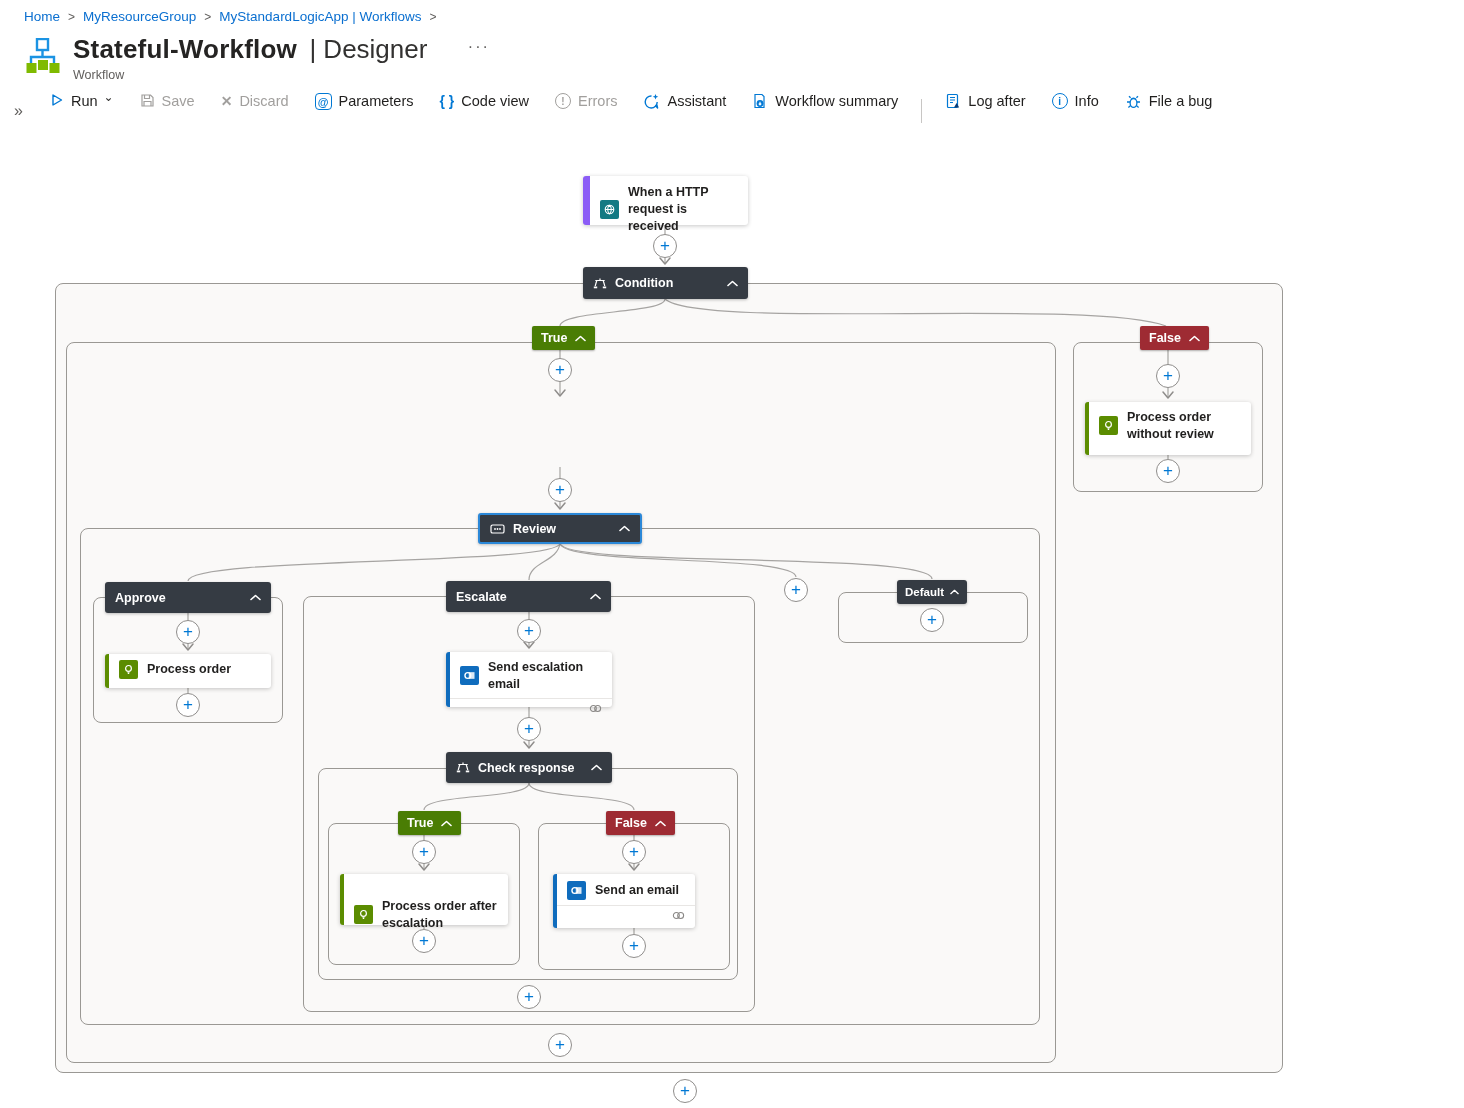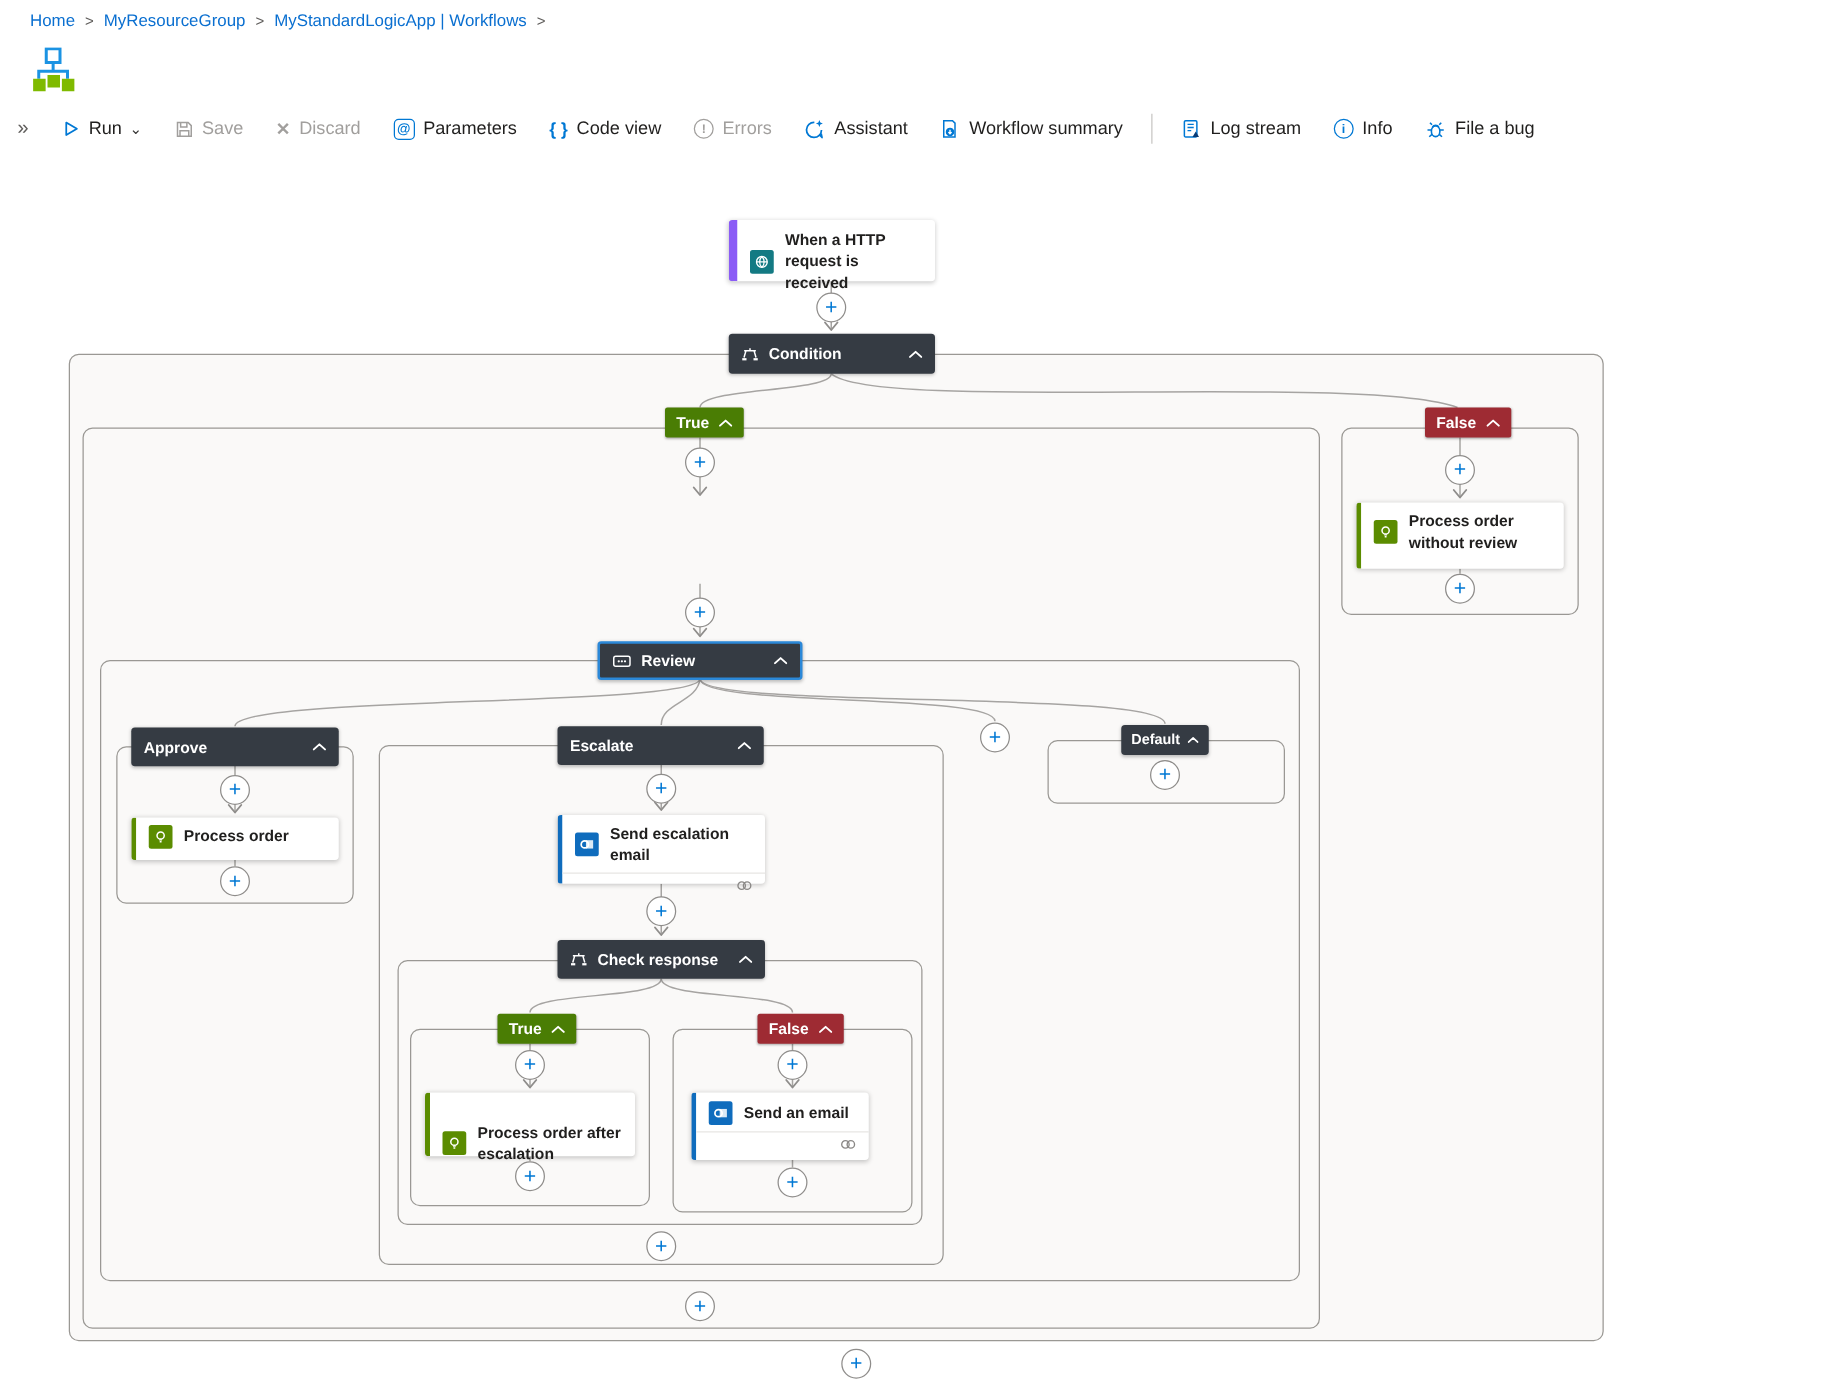--- a/index.html
+++ b/index.html
@@ -13,21 +13,21 @@
 
   .titlebar { display:flex; align-items:flex-start; padding:10px 0 0 26px; }
   .title-icon { width:34px; height:36px; margin-right:13px; margin-top:4px; }
   .title-text h1 { font-size:26px; font-weight:700; color:#252423; letter-spacing:.2px; display:inline; }
   .title-view { font-size:26px; font-weight:400; color:#323130; margin-left:8px; }
   .title-more { color:#605e5c; font-size:16px; margin-left:36px; letter-spacing:2px; cursor:pointer; vertical-align:6px;}
   .subtitle { font-size:12.5px; color:#605e5c; margin-top:3px; }
 
   .toolbar { display:flex; align-items:center; height:42px; margin-top:8px; padding-left:10px; gap:0; }
   .tb-collapse { color:#605e5c; font-size:16px; padding:0 14px 0 4px; cursor:pointer; }
-  .tb-btn { display:flex; align-items:center; gap:7px; font-size:14.5px; color:#201f1e; padding:0 13px; height:36px; cursor:pointer; white-space:nowrap; }
+  .tb-btn { display:flex; align-items:flex-start; gap:7px; font-size:14.5px; color:#201f1e; padding:0 13px; height:36px; cursor:pointer; white-space:nowrap; }
   .tb-btn.disabled { color:#a19f9d; cursor:default; }
   .tb-btn .glyph { font-size:14px; color:#0078d4; font-weight:600; }
   .tb-btn.disabled .glyph { color:#a19f9d; }
   .tb-divider { width:1px; height:24px; background:#c8c6c4; margin:0 10px; }
   .at-box { display:inline-flex; align-items:center; justify-content:center; width:17px; height:17px; border:1.4px solid #0078d4; border-radius:4px; color:#0078d4; font-size:11px; font-weight:700; }
   .circle-glyph { display:inline-flex; align-items:center; justify-content:center; width:16px; height:16px; border:1.3px solid #0078d4; border-radius:50%; color:#0078d4; font-size:10px; font-weight:700; font-style:normal;}
   .circle-glyph.gray { border-color:#a19f9d; color:#a19f9d; }
   .chev-dn { font-size:12px; color:#323130; margin-left:-1px; line-height:8px;}
 
   
@@ -75,20 +75,28 @@
   </nav>
 
   <div class="titlebar">
     <svg class="title-icon" viewBox="0 0 34 36">
       <rect x="11" y="1" width="11" height="11" fill="none" stroke="#1b93e3" stroke-width="2.4"></rect>
       <path d="M16.5,12 V19 M5,25 V19 H28 V25" fill="none" stroke="#1b93e3" stroke-width="2.4"></path>
       <rect x="0.5" y="25" width="10" height="10" fill="#7fba00"></rect>
       <rect x="12" y="22" width="10" height="10" fill="#7fba00"></rect>
       <rect x="23.5" y="25" width="10" height="10" fill="#7fba00"></rect>
     </svg>
+    <div class="title-text">
+      <div>
+        <h1>Stateful-Workflow</h1>
+        <span class="title-view">| Designer</span>
+        <span class="title-more">···</span>
+      </div>
+      <div class="subtitle">Workflow</div>
+    </div>
   </div>
 
   <div class="toolbar">
     <span class="tb-collapse">»</span>
 
     <div class="tb-btn">
       <svg width="14" height="14" viewBox="0 0 14 14">
           <path d="M3,2 L11.5,7 L3,12 Z" fill="none" stroke="#0078d4" stroke-width="1.4" stroke-linejoin="round"></path>
         </svg>
       <span>Run</span>
@@ -141,21 +149,21 @@
     </div>
 
     <div class="tb-divider"></div>
 
     <div class="tb-btn">
       <svg width="16" height="16" viewBox="0 0 16 16">
         <rect x="2.5" y="1.5" width="10" height="13" rx="1" fill="none" stroke="#0078d4" stroke-width="1.2"></rect>
         <path d="M5,4.5 h5 M5,7 h5 M5,9.5 h3" stroke="#0078d4" stroke-width="1.1"></path>
         <path d="M9,14.5 l2.6,-4.4 2.6,4.4 Z" fill="#0b3b75"></path>
       </svg>
-      <span>Log stream</span>
+      <span>Log after</span>
     </div>
 
     <div class="tb-btn">
       <span class="circle-glyph">i</span>
       <span>Info</span>
     </div>
 
     <div class="tb-btn">
       <svg width="17" height="17" viewBox="0 0 17 17">
         <ellipse cx="8.5" cy="10" rx="3.4" ry="4.3" fill="none" stroke="#0078d4" stroke-width="1.3"></ellipse>

